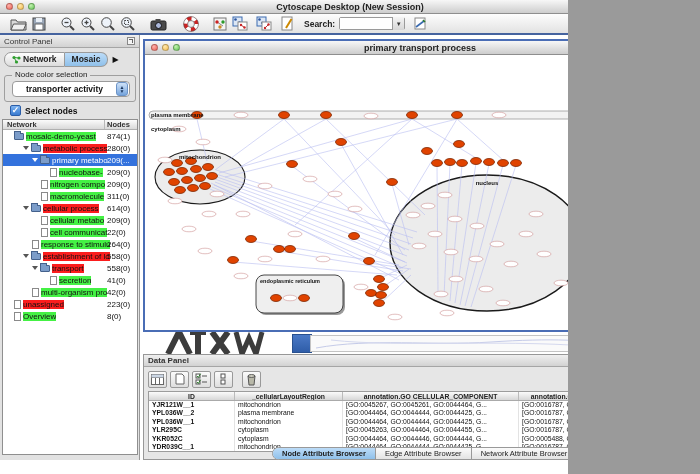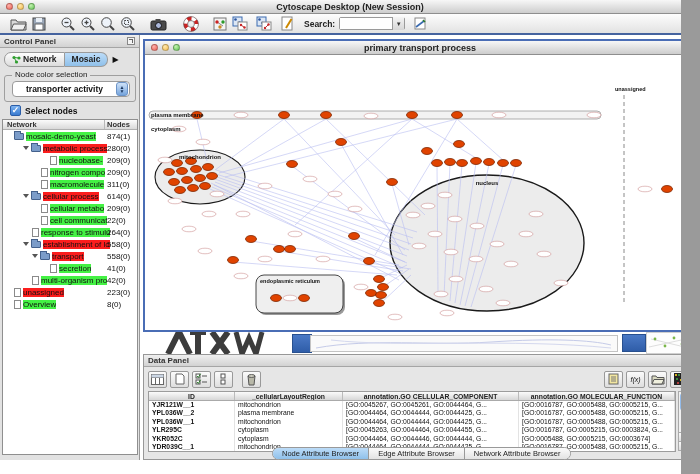--- a/index.html
+++ b/index.html
@@ -1,17 +1,17 @@
 <!DOCTYPE html>
 <html><head>
 <meta charset="utf-8">
 <style>
 *{margin:0;padding:0;box-sizing:border-box}
 html,body{background:#9a9a9a}
-#app{position:relative;width:681px;height:474px;background:#fff;overflow:hidden;
+#app{position:relative;width:568px;height:474px;background:#fff;overflow:hidden;
   font-family:"Liberation Sans",sans-serif;font-size:9px;color:#111}
 
 .macbar{display:flex;align-items:center;background:linear-gradient(#f7f7f7,#cdcdcd);border-bottom:1px solid #8e8e8e;position:relative}
 #titlebar{position:absolute;left:0;top:0;width:700px;height:14px;z-index:40}
 .lights{display:flex;gap:4px;margin-left:6px;z-index:2}
 .light{width:7px;height:7px;border-radius:50%;border:1px solid rgba(0,0,0,.25)}
 .l-red{background:radial-gradient(circle at 35% 30%,#ffb3ac,#ec6156)}
 .l-yel{background:radial-gradient(circle at 35% 30%,#ffe9b0,#f5bd4f)}
 .l-grn{background:radial-gradient(circle at 35% 30%,#c4f2b0,#61c454)}
 .bar-title{position:absolute;left:0;right:0;text-align:center;font-size:9px;font-weight:bold;color:#222;pointer-events:none}
@@ -22,21 +22,21 @@
 .tbico svg{display:block}
 #search-label{font-size:8.5px;font-weight:bold;color:#222;margin-left:10px}
 #search-box{display:flex;align-items:center;margin-left:4px;height:13px;background:#fff;border:1px solid #9a9a9a;border-radius:2px}
 #search-input{width:52px;height:11px;border:none;outline:none;font-size:8px;padding:0 2px;font-family:"Liberation Sans",sans-serif}
 #search-drop{width:12px;height:13px;background:linear-gradient(#f4f4f4,#d6d6d6);border-left:1px solid #9a9a9a;font-size:6px;color:#333;display:flex;align-items:center;justify-content:center}
 
 #content{position:absolute;top:35px;left:0;width:700px;height:425px;background:#fff}
 
 #control-panel{position:absolute;left:0;top:0;width:140px;height:425px;background:#e2e2e2;border-right:1px solid #9a9a9a}
 #cp-header{position:absolute;top:0;left:0;width:139px;height:13px;background:linear-gradient(#efefef,#d2d2d2);border-bottom:1px solid #a5a5a5;display:flex;align-items:center}
-#cp-header span.t{font-size:8px;font-weight:bold;color:#333;margin-left:4px}
+#cp-header span.t{font-size:8px;font-weight:normal;color:#333;margin-left:4px}
 .float-ico{margin-left:auto;margin-right:4px;width:8px;height:8px;border:1px solid #888;position:relative;background:#f4f4f4}
 .float-ico::after{content:"";position:absolute;right:1px;top:1px;width:3px;height:3px;border-top:1px solid #666;border-right:1px solid #666}
 #cp-tabs{position:absolute;top:16px;left:4px;width:132px;height:16px;display:flex;align-items:center}
 .cp-tab{height:15px;display:flex;align-items:center;justify-content:center;gap:2px;font-size:8.5px;font-weight:bold;color:#222;
   border:1px solid #9a9a9a;background:linear-gradient(#fdfdfd,#dcdcdc);padding:0 7px}
 .cp-tab.first{border-radius:7px 0 0 7px}
 .cp-tab.sel{background:linear-gradient(#bcdcf8,#8fc0ea);border-radius:0 7px 7px 0;border-left:none}
 #tab-arrow{margin-left:4px;font-size:8px;color:#111}
 #groupbox{position:absolute;top:40px;left:4px;width:132px;height:27px;border:1px solid #9f9f9f;border-radius:3px}
 #groupbox .legend{position:absolute;top:-6px;left:7px;background:#e2e2e2;padding:0 3px;font-size:8px;color:#222}
@@ -89,21 +89,21 @@
 .th{font-size:6.8px;font-weight:bold;color:#222;text-align:center;border-right:1px solid #bbb;overflow:hidden;white-space:nowrap;line-height:9px}
 .drow{display:flex;height:8.4px;background:#fff}
 .td{font-size:6.8px;color:#111;padding-left:3px;border-right:1px solid #e3e3e3;overflow:hidden;white-space:nowrap;line-height:8.4px}
 .td.idc{font-weight:bold}
 #dp-scroll{position:absolute;top:36px;left:534px;width:11px;height:60px;background:#f1f1f1;border:1px solid #aaa}
 #dp-thumb{position:absolute;top:1px;left:1px;width:7px;height:18px;border-radius:4px;background:linear-gradient(90deg,#9cc2ee,#5a90d6,#9cc2ee)}
 .sarrow{position:absolute;left:0;width:9px;height:9px;font-size:5px;line-height:9px;text-align:center;color:#444;background:linear-gradient(#fafafa,#ddd);border-top:1px solid #aaa}
 #dp-tabs{position:absolute;top:92px;left:128px;height:13px;display:flex;border:1px solid #999;border-radius:7px;overflow:hidden;background:#ececec}
 .dp-tab{padding:0 9px;font-size:7.5px;line-height:12px;color:#222;border-right:1px solid #999;background:linear-gradient(#fbfbfb,#e3e3e3)}
 .dp-tab:last-child{border-right:none}
-.dp-tab.sel{background:linear-gradient(#bcdcf8,#8fc0ea);font-weight:normal}
+.dp-tab.sel{background:linear-gradient(#bcdcf8,#8fc0ea);font-weight:bold}
 
 #statusbar{position:absolute;left:0;top:460px;width:700px;height:14px;background:#e6e6e6;border-top:1px solid #b1b1b1}
 #statusbar span{position:absolute;top:3px;font-size:7.5px;color:#333}
 #grip{position:absolute;right:0;bottom:0;width:12px;height:12px;
   background:repeating-linear-gradient(135deg,transparent 0 2px,#b5b5b5 2px 3px,#f5f5f5 3px 4px)}
 </style>
 </head>
 <body>
 
 <div id="app">
@@ -274,20 +274,27 @@
               <span class="fold"></span>
               <span class="lab green">mosaic-demo-yeast</span>
               <span class="cnt">874(1)</span>
             </div>
             <div class="trow">
               <span style="width: 18px; flex: 0 0 auto;"></span>
               <span class="exp"></span>
               <span class="fold"></span>
               <span class="lab red">metabolic process</span>
               <span class="cnt">280(0)</span>
+            </div>
+            <div class="trow sel">
+              <span style="width: 27px; flex: 0 0 auto;"></span>
+              <span class="exp"></span>
+              <span class="fold"></span>
+              <span class="lab green">primary metabo</span>
+              <span class="cnt">209(...</span>
             </div>
             <div class="trow">
               <span style="width: 36px; flex: 0 0 auto;"></span>
               <span class="expsp"></span>
               <span class="filei"></span>
               <span class="lab green">nucleobase-</span>
               <span class="cnt">209(0)</span>
             </div>
             <div class="trow">
               <span style="width: 27px; flex: 0 0 auto;"></span>

